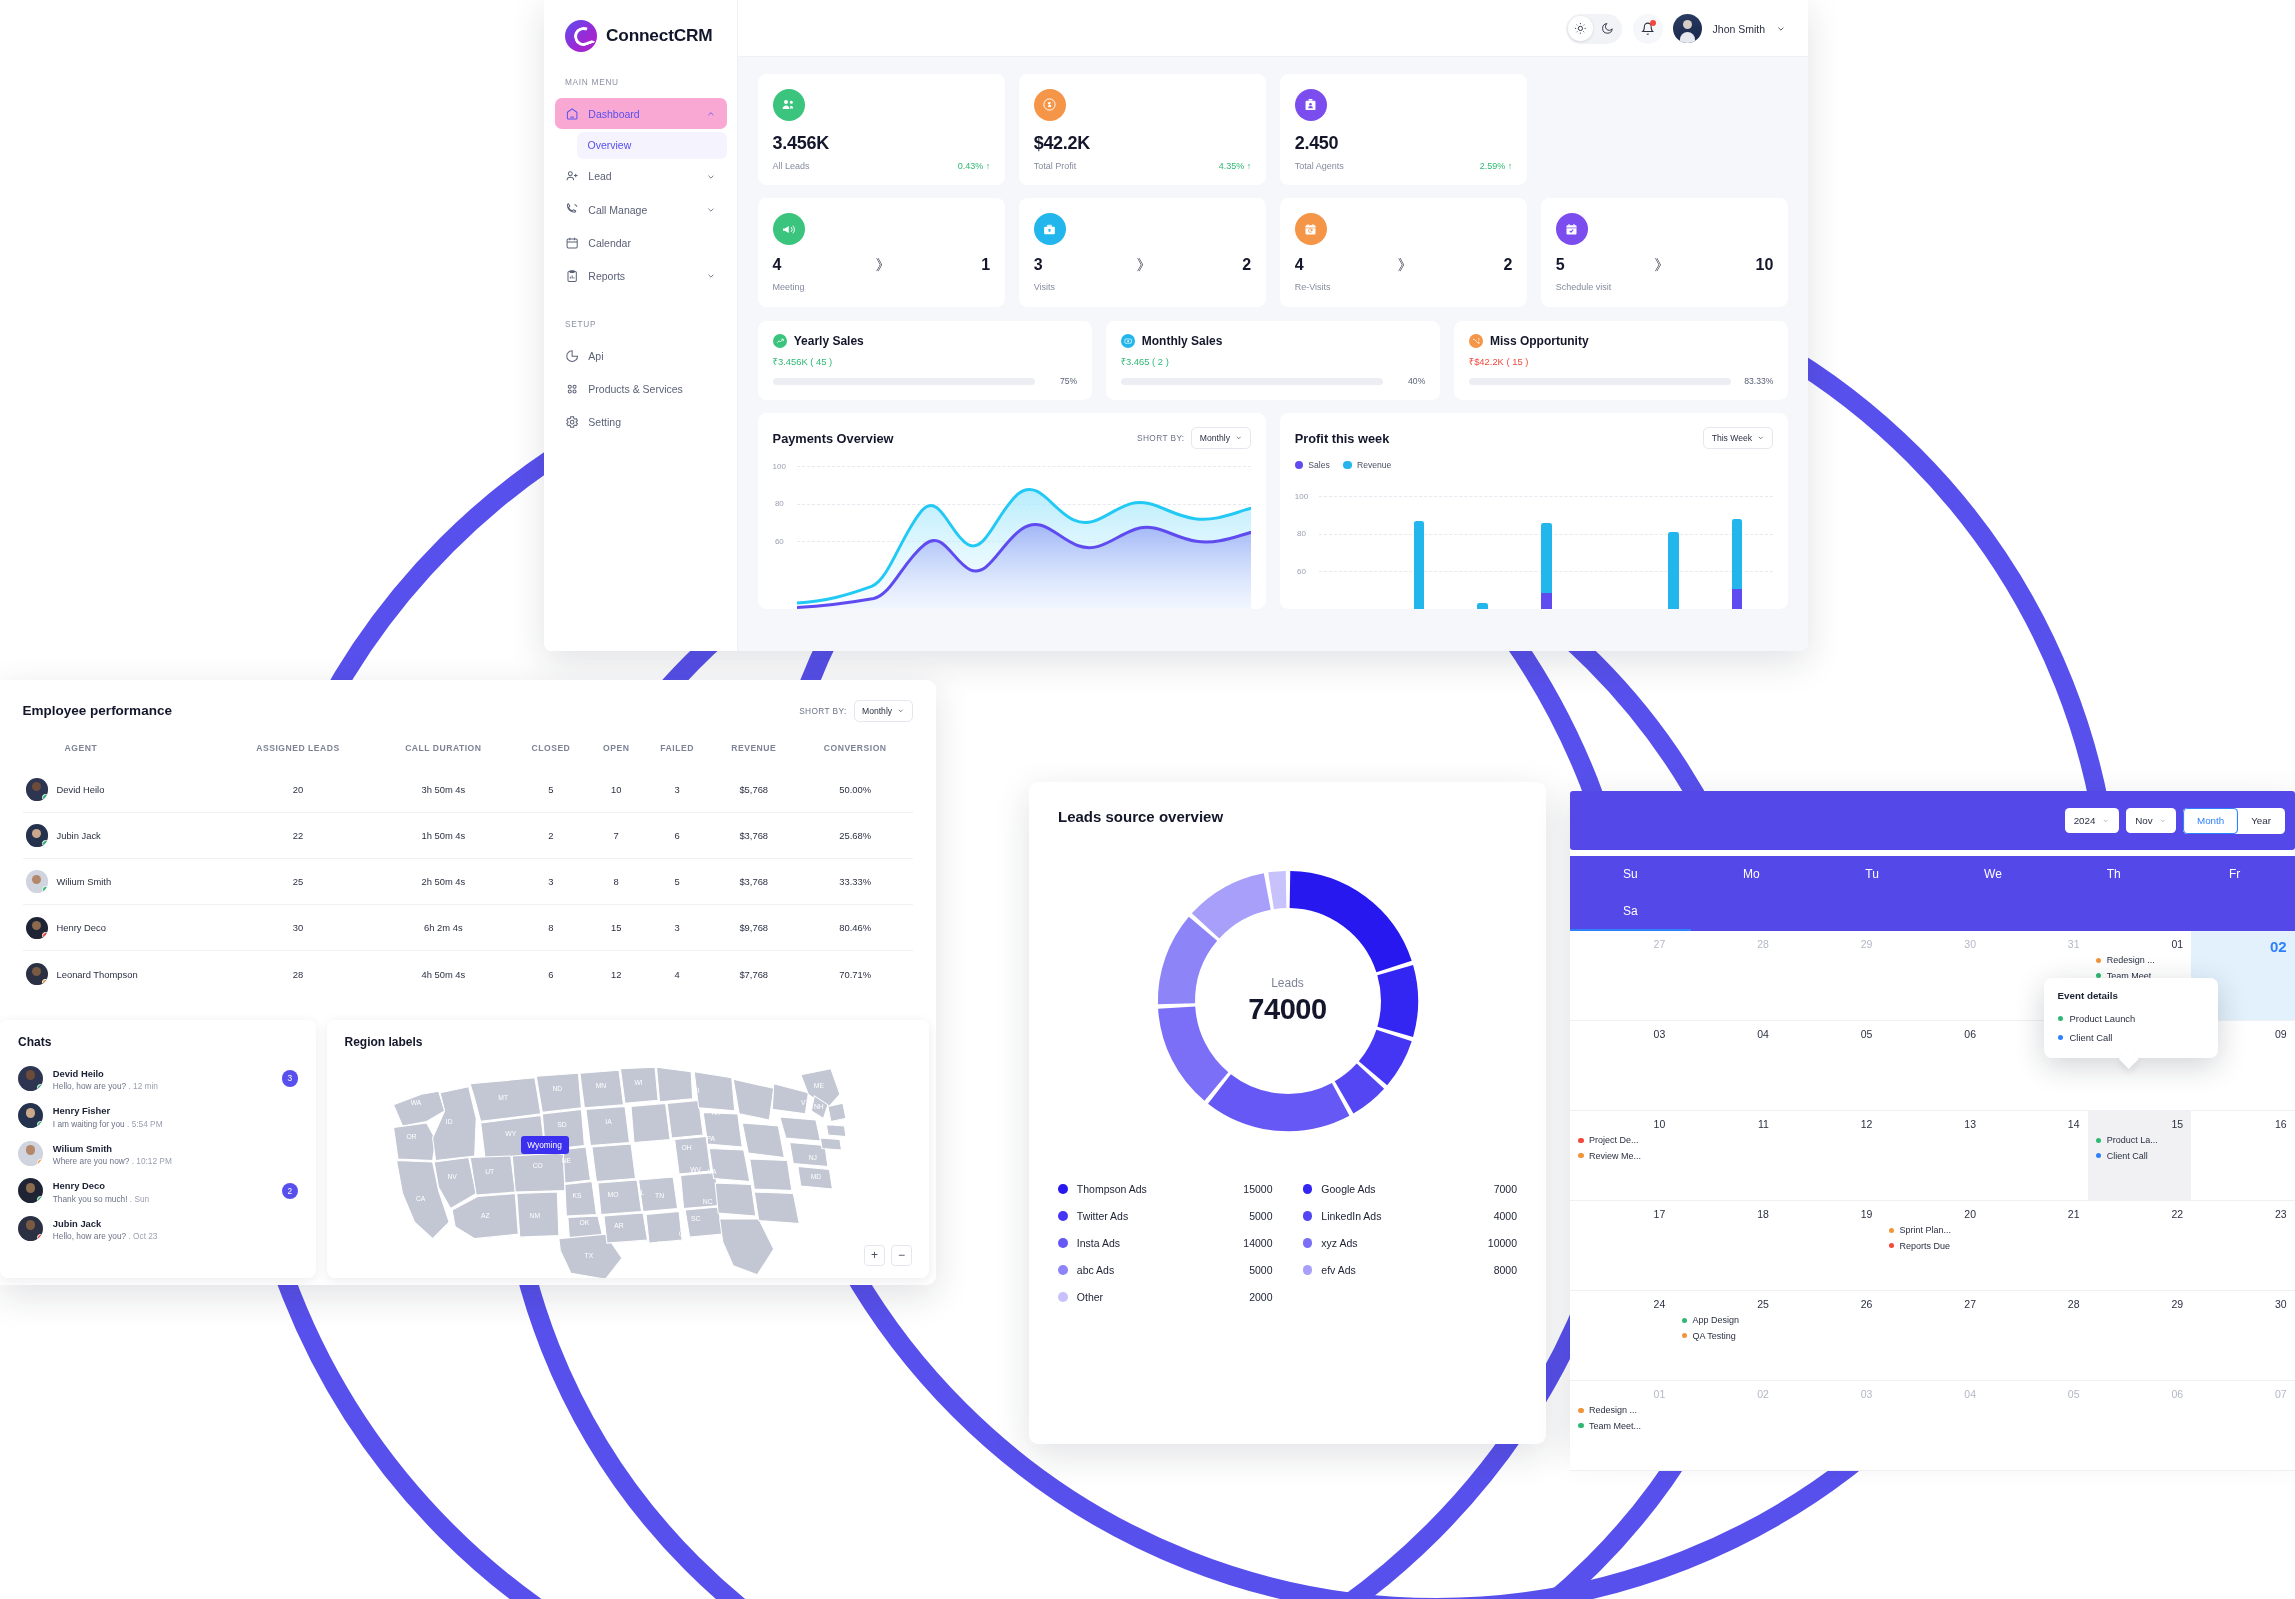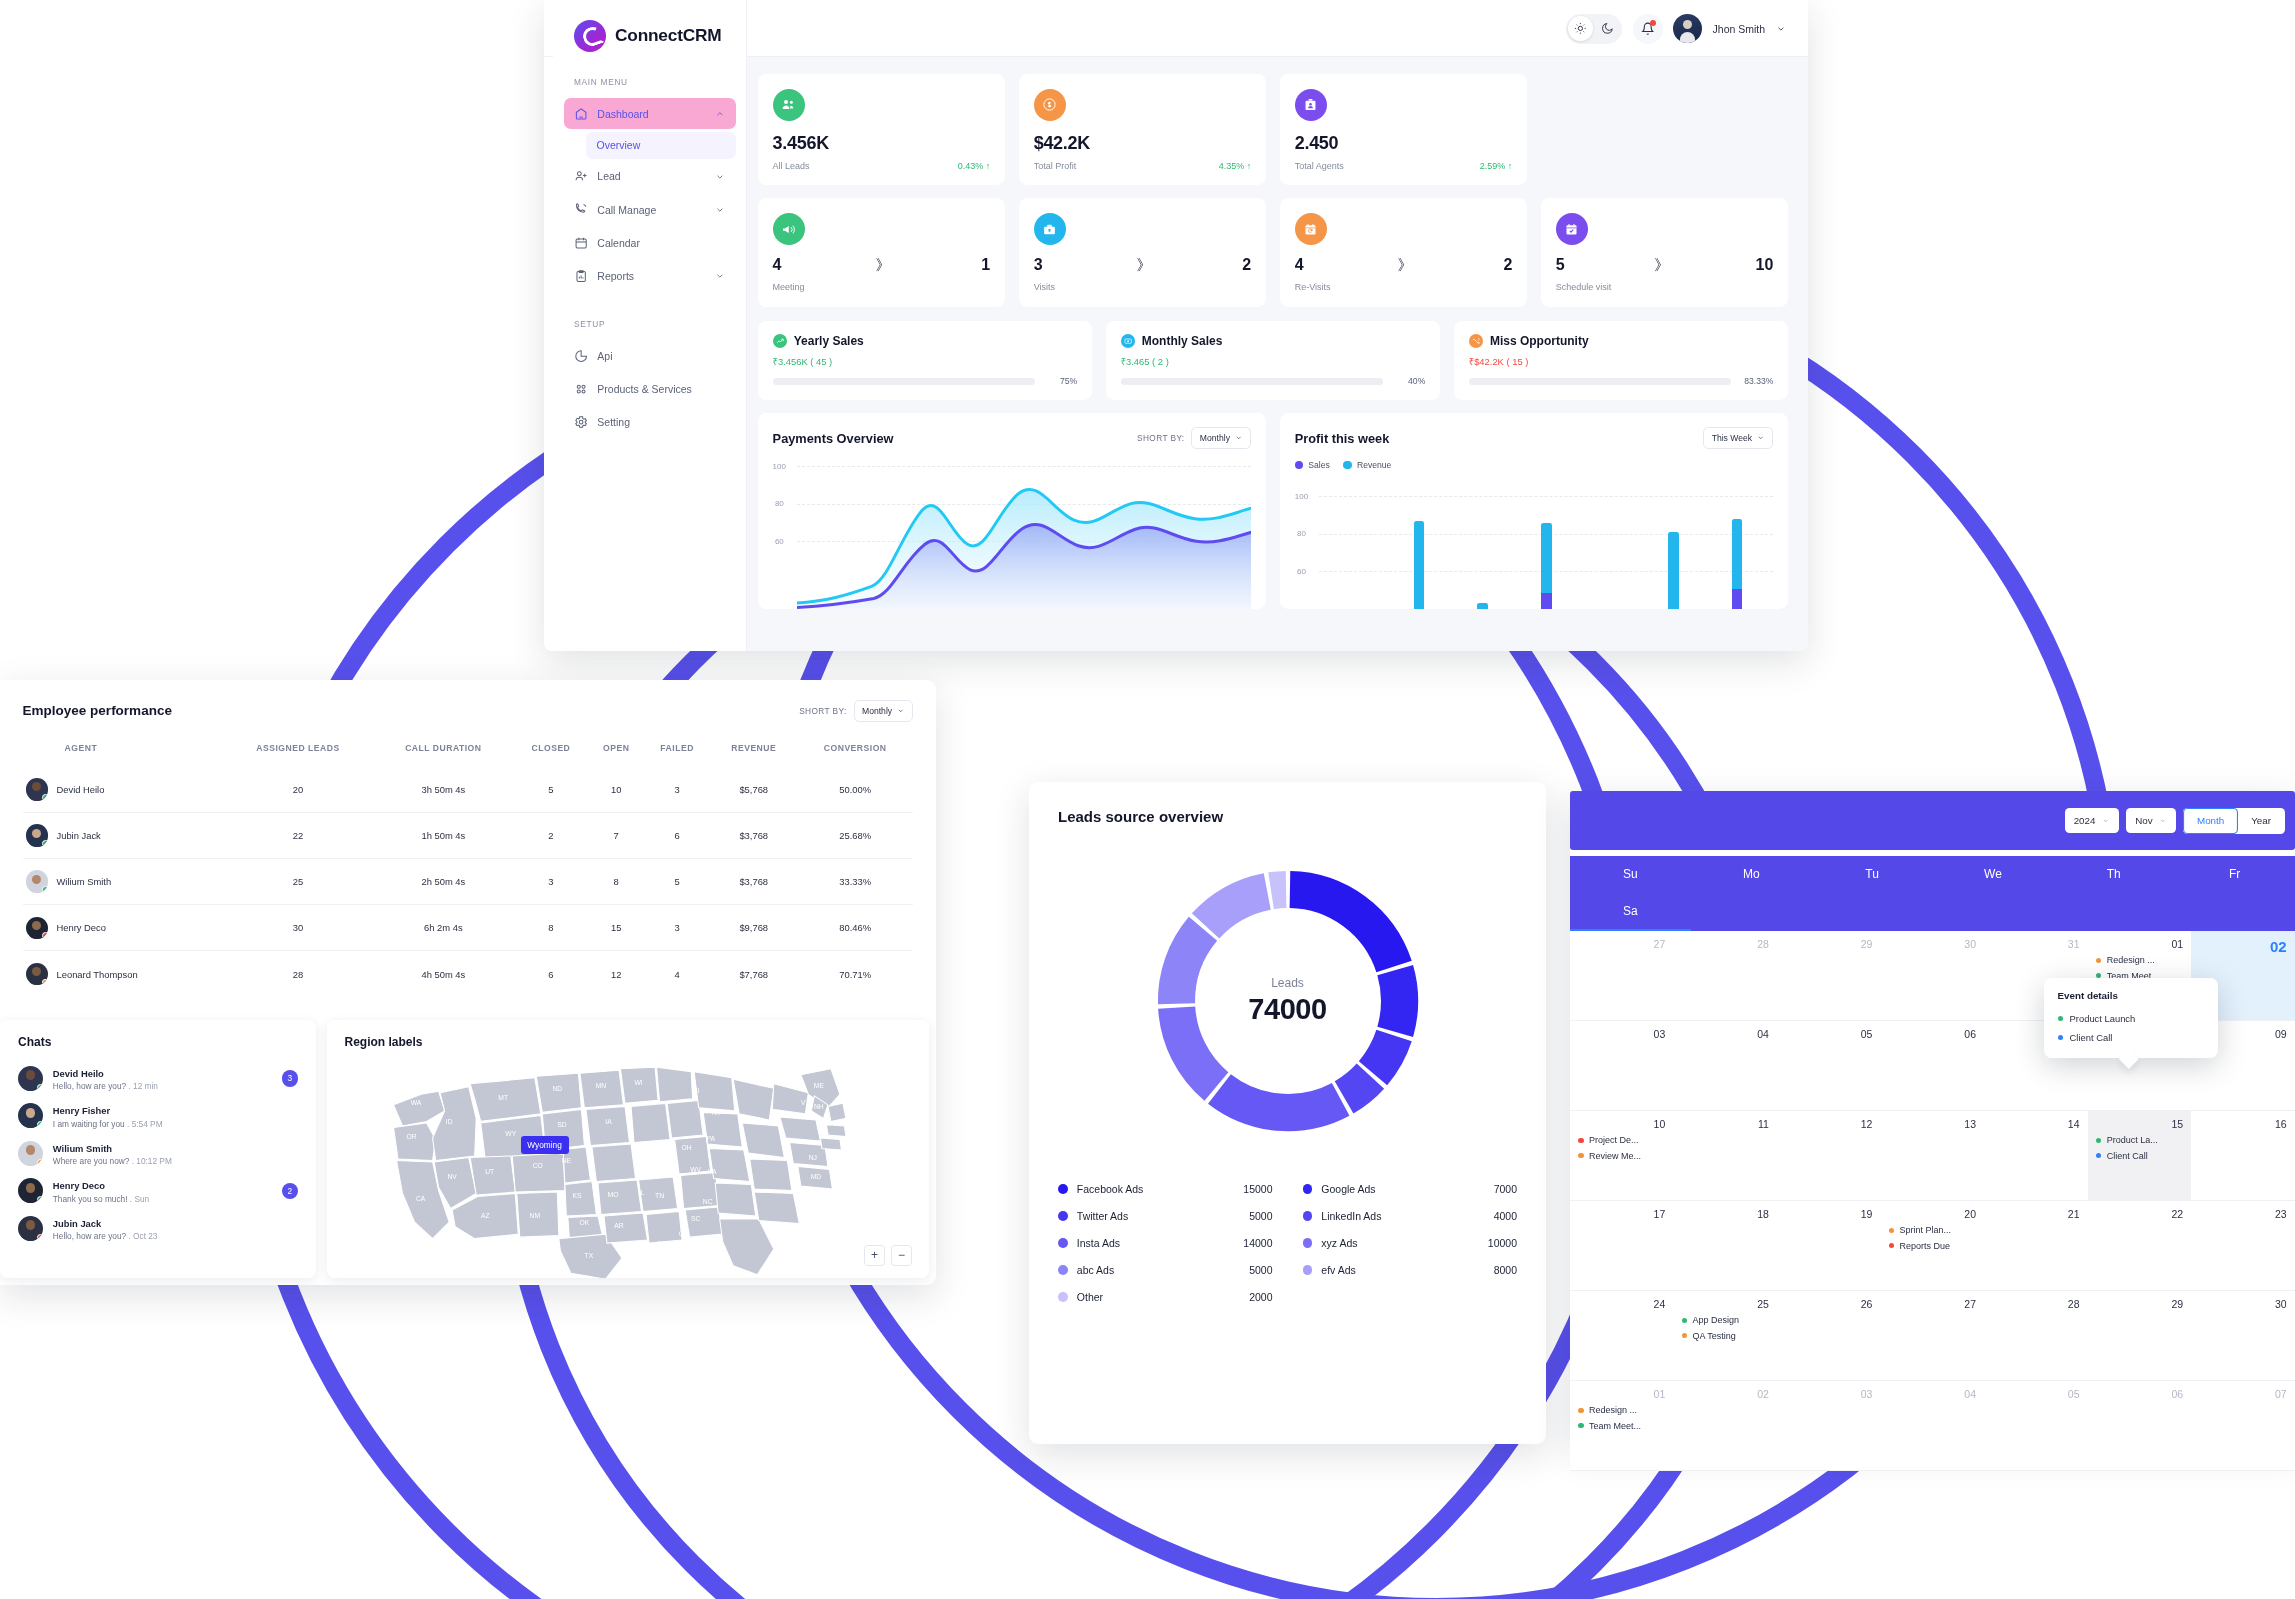--- a/index.html
+++ b/index.html
@@ -22,21 +22,21 @@
 
   
   .panel {
     position: absolute; background: #ffffff;
     box-shadow: 0 10.5px 36px rgba(22,28,45,.13);
   }
 
   
   #dash-window { left: 544px; top: 0; width: 1264px; height: 651px; border-radius: 0 0 7.5px 7.5px; overflow: hidden; }
   #dash-topbar { position: absolute; left: 0; top: 0; width: 100%; height: 57px; background: #fff; border-bottom: 0.8px solid #eef0f4; }
-  #dash-sidebar { position: absolute; left: 9px; top: 0; width: 194px; height: 100%; background: #fff; border-right: 0.8px solid #eef0f4; z-index: 4; }
+  #dash-sidebar { position: absolute; left: 0; top: 0; width: 194px; height: 100%; background: #fff; border-right: 0.8px solid #eef0f4; z-index: 4; }
   #dash-body { position: absolute; left: 194px; top: 57px; right: 0; bottom: 0; background: #f6f7fb; padding: 16.5px 19.6px; }
 
   
   .logo-row { display: flex; align-items: center; gap: 9px; padding: 19.6px 0 0 21px; }
   .logo-mark {
     width: 32px; height: 32px; border-radius: 50%;
     background: linear-gradient(135deg,#5b4df0 0%,#9b29d4 60%,#b41fc9 100%);
     position: relative; flex: none;
   }
   .logo-mark::after {
@@ -914,21 +914,21 @@
           <path d="M88.16165052484783,22.903609152540966 A78,78 0 0 1 98.63871229789189,22.011879777801482" fill="none" stroke="#c7c1fc" stroke-width="26"></path>
         </svg>
       <div class="donut-center">
         <div class="donut-cap">Leads</div>
         <div class="donut-val">74000</div>
       </div>
     </div>
     <div class="lg-grid" id="leads-legend">
         <div class="lg-row">
           <span class="lg-dot" style="background:#2718f0"></span>
-          <span class="lg-name">Facebook Ads</span>
+          <span class="lg-name">Thompson Ads</span>
           <span class="lg-val">15000</span>
         </div>
         <div class="lg-row">
           <span class="lg-dot" style="background:#3326f2"></span>
           <span class="lg-name">Google Ads</span>
           <span class="lg-val">7000</span>
         </div>
         <div class="lg-row">
           <span class="lg-dot" style="background:#4536f3"></span>
           <span class="lg-name">Twitter Ads</span>

